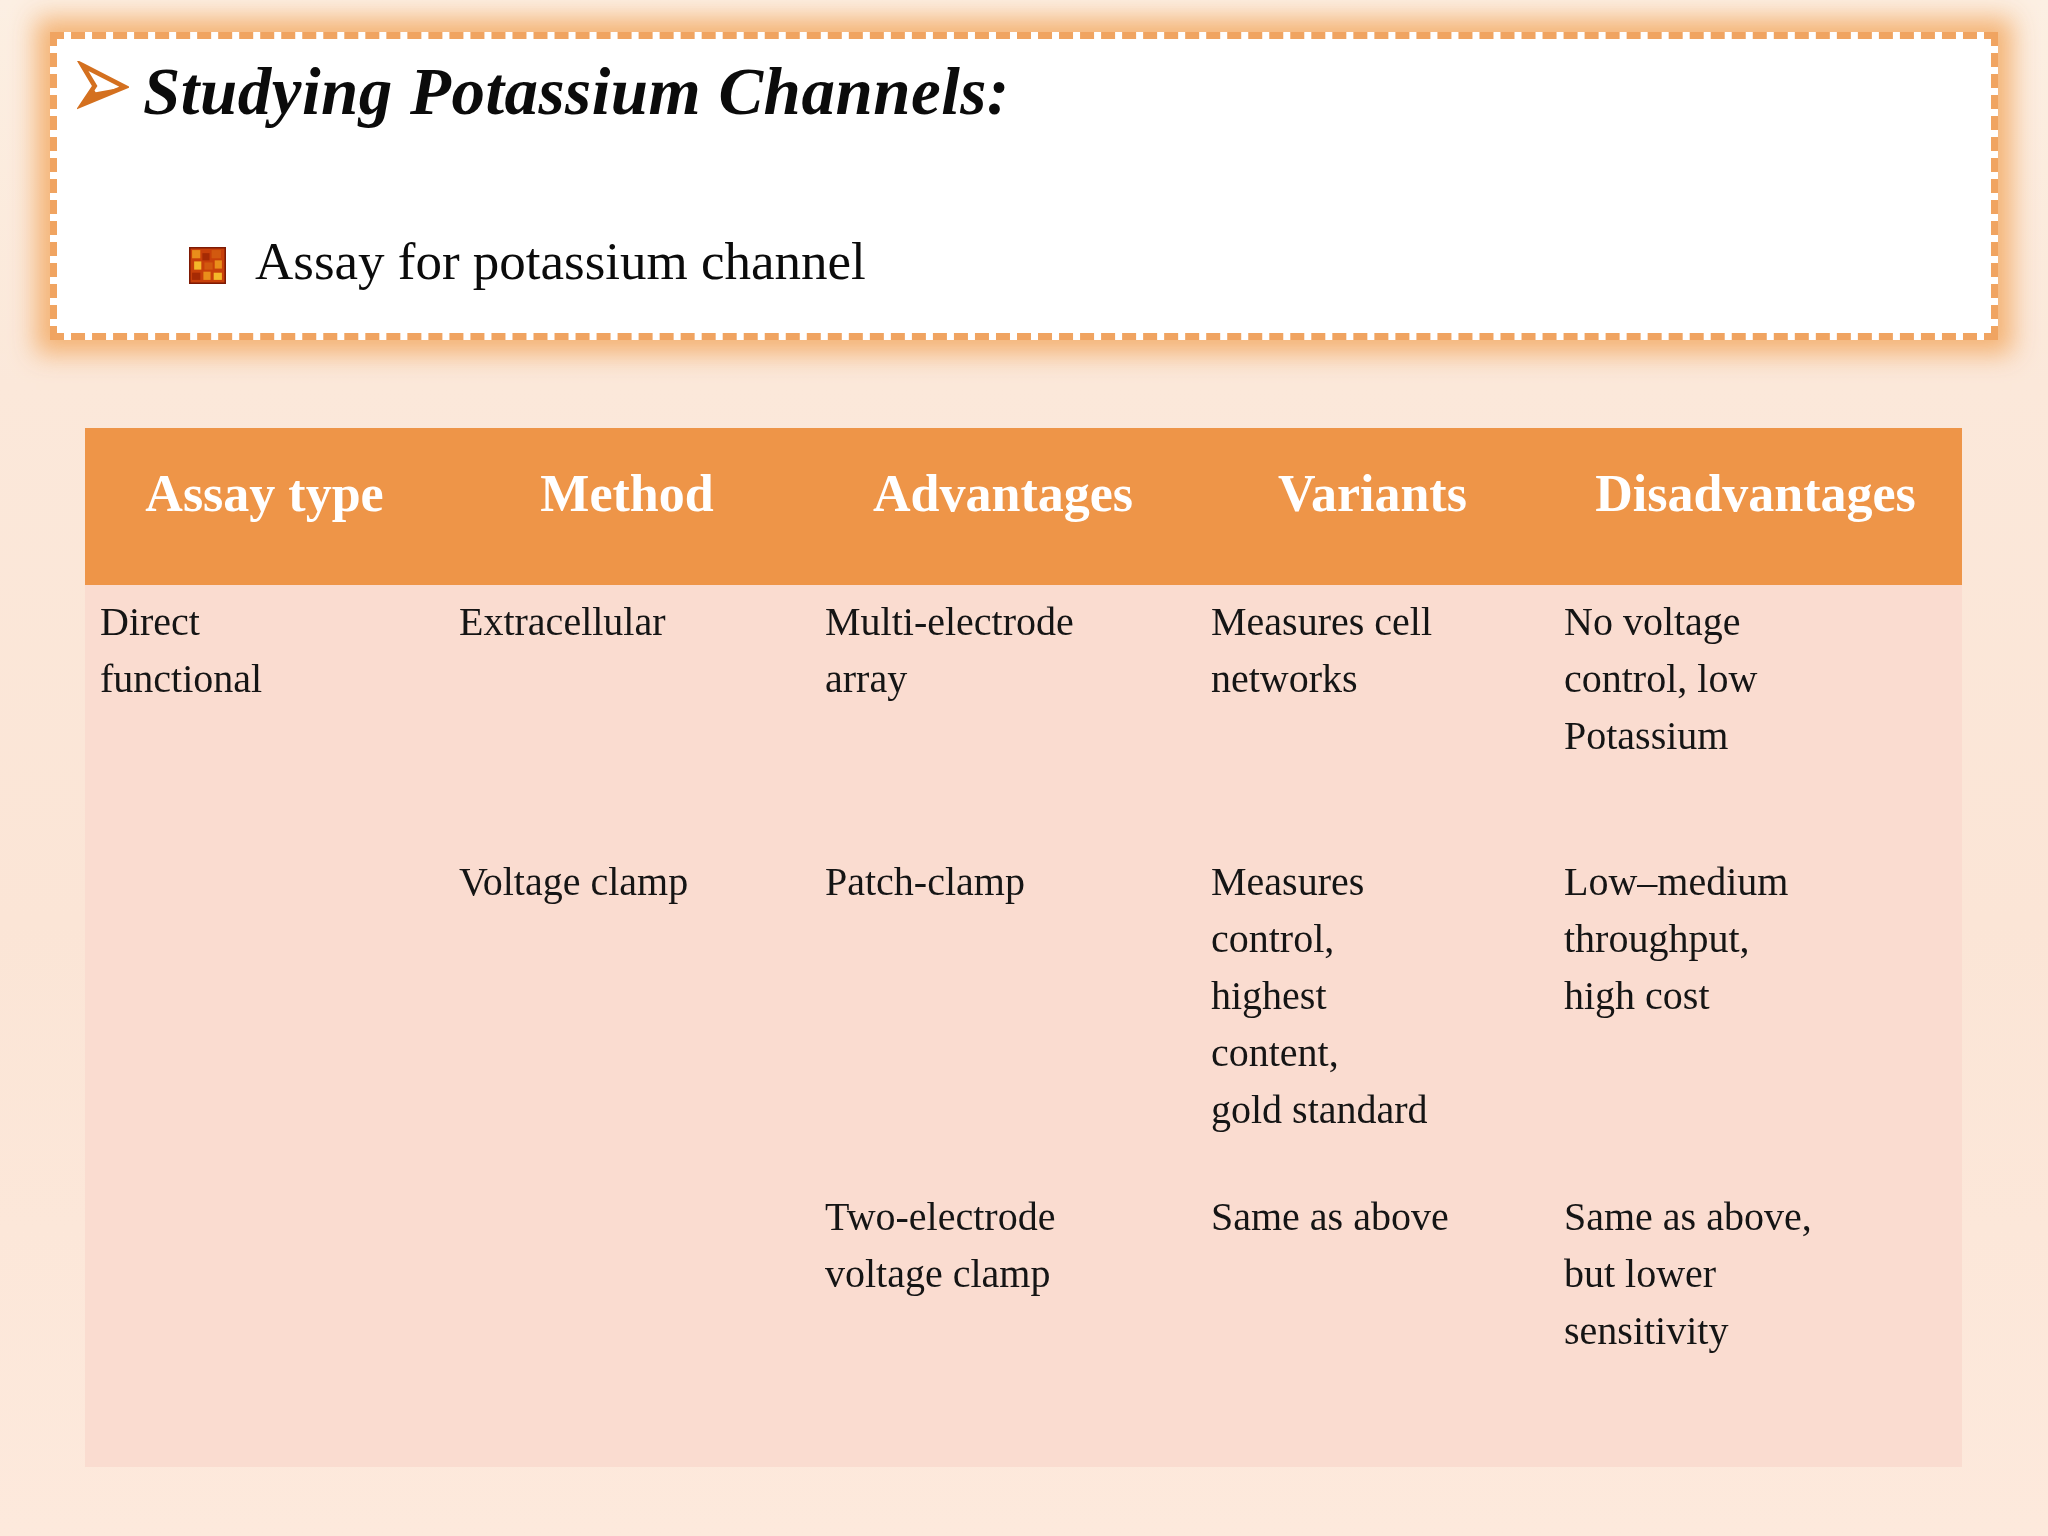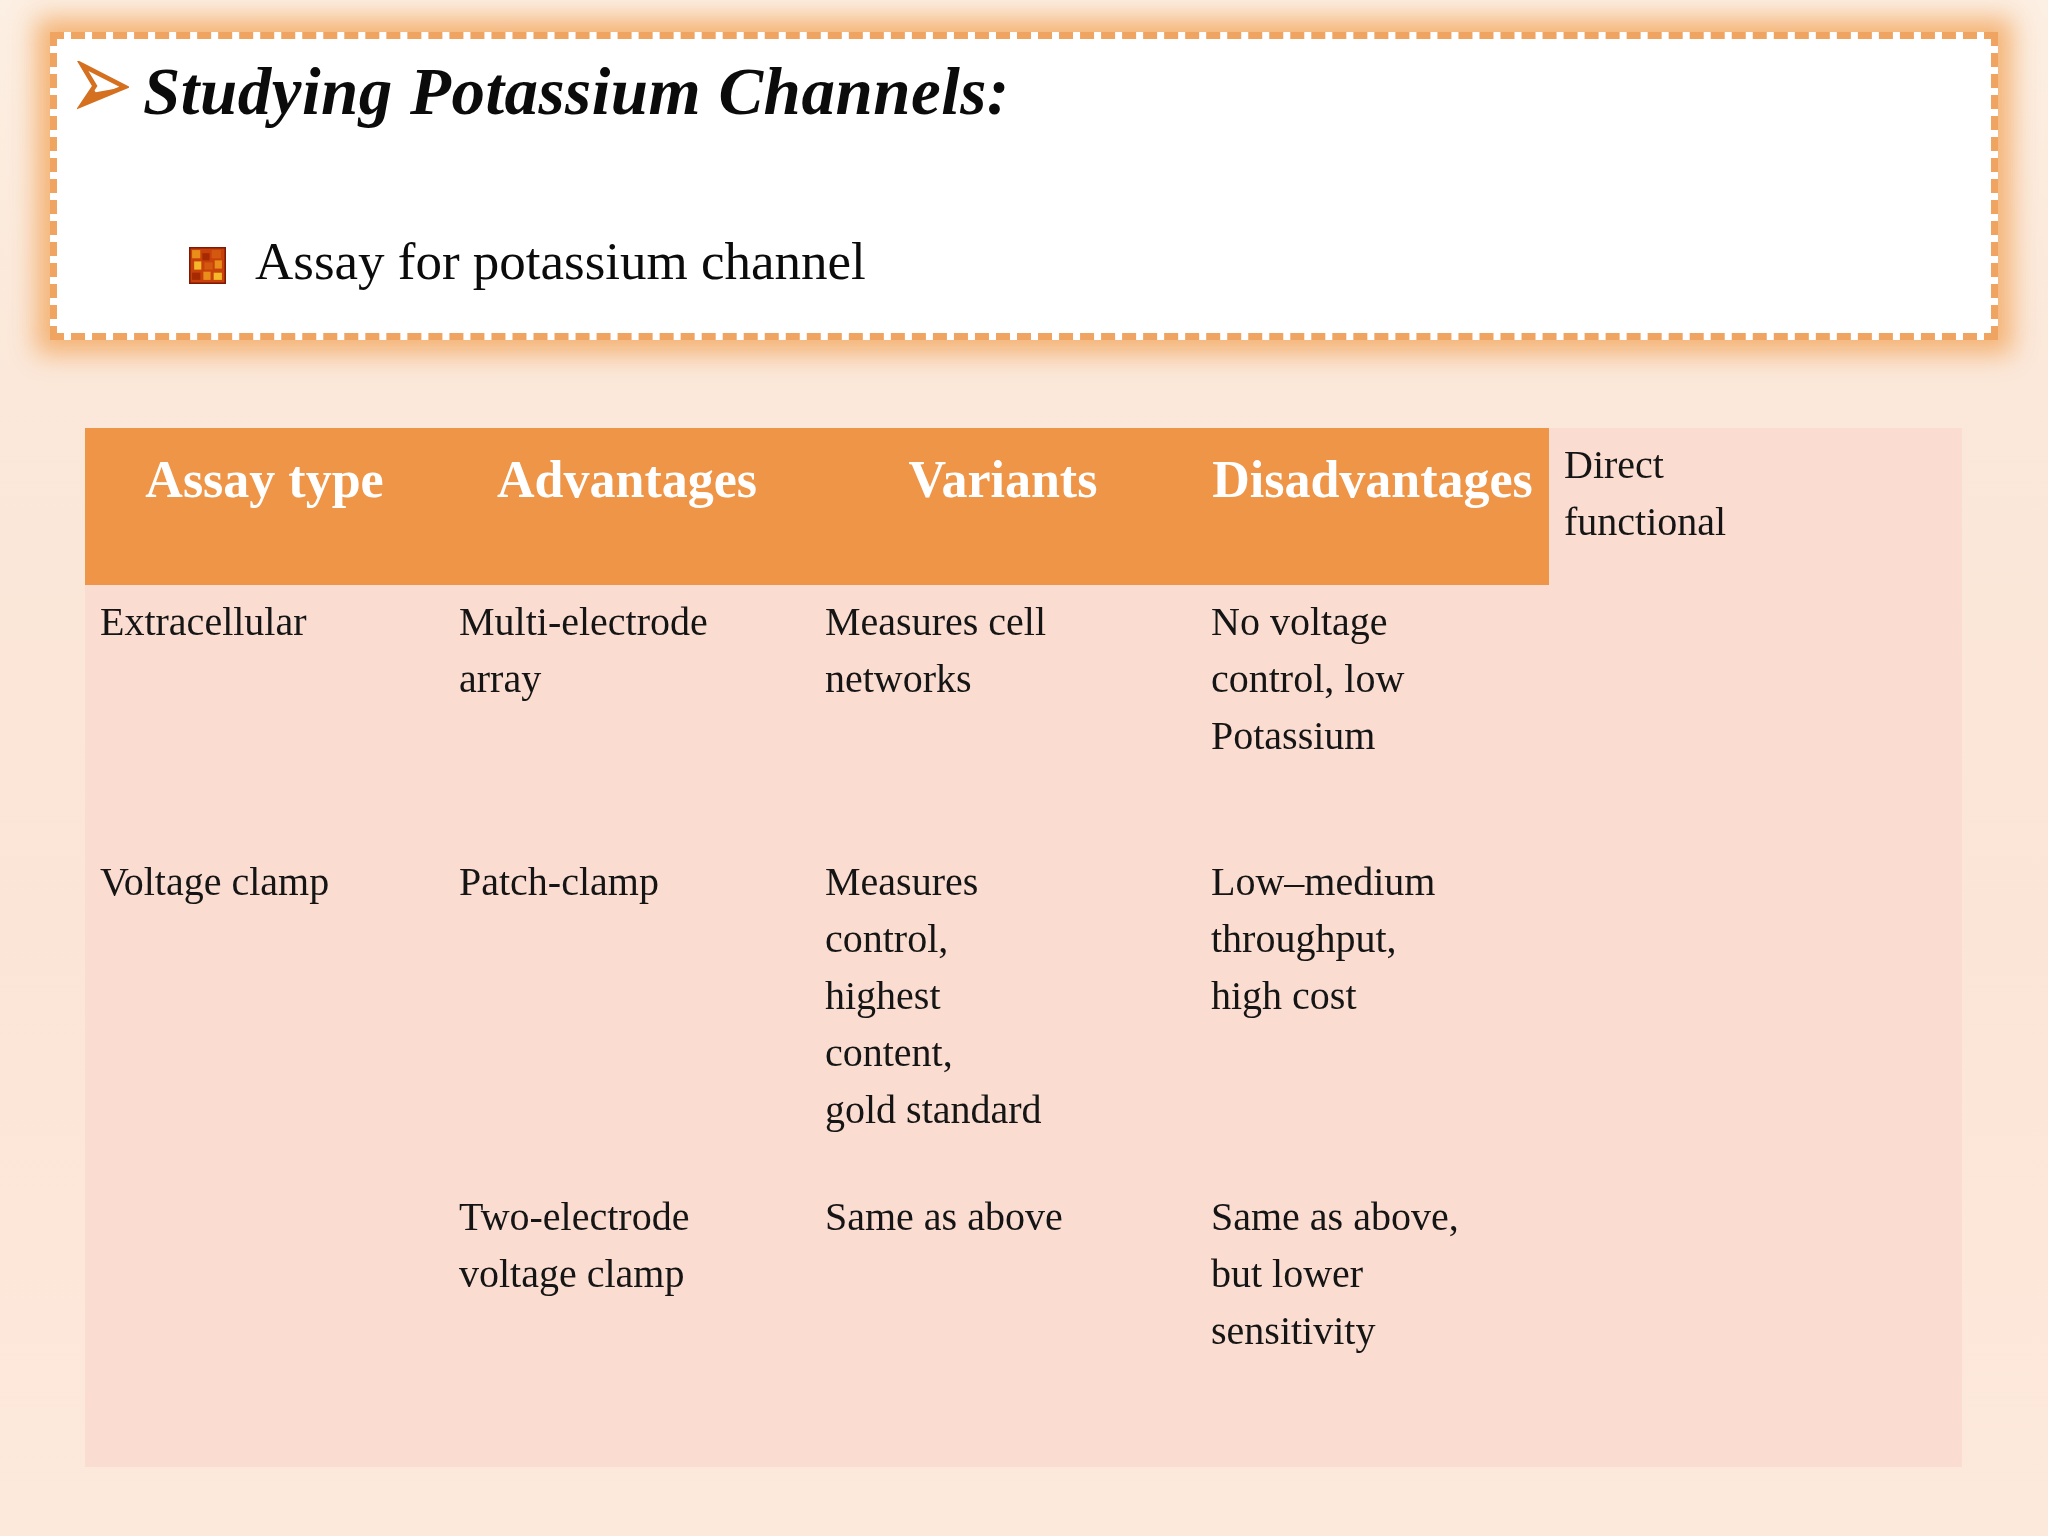--- a/index.html
+++ b/index.html
@@ -52,21 +52,21 @@
     display:grid;
     grid-template-columns:359px 366px 386px 353px 413px;
     grid-template-rows:157px 260px 335px 287px;
     background:var(--body-bg);
   }
   .th{
     background:var(--header-bg);
     color:var(--header-text);
     font-weight:bold;font-size:52px;
     text-align:center;
-    padding-top:22px;
+    padding-top:36px;
   }
   .td{
     color:var(--body-text);
     font-size:40px;line-height:57px;
     padding:8px 10px 0 15px;
     white-space:pre-line;
   }
 </style>
 </head>
 <body>
@@ -89,20 +89,21 @@
       <rect x="3" y="25" width="8" height="7" fill="#A52A04"></rect>
       <rect x="14" y="24" width="7" height="8" fill="#E98E1B"></rect>
       <rect x="24" y="25" width="8" height="7" fill="#F4B82A"></rect>
     </svg>
     <div class="sub-bullet-text">Assay for potassium channel</div>
   </div>
 </div>
 
 <div class="assay-table">
   <div class="th">Assay type</div>
+  <div class="th">Method</div>
   <div class="th">Advantages</div>
   <div class="th">Variants</div>
   <div class="th">Disadvantages</div>
 
   <div class="td">Direct
 functional</div>
   <div class="td">Extracellular</div>
   <div class="td">Multi-electrode
 array</div>
   <div class="td">Measures cell

